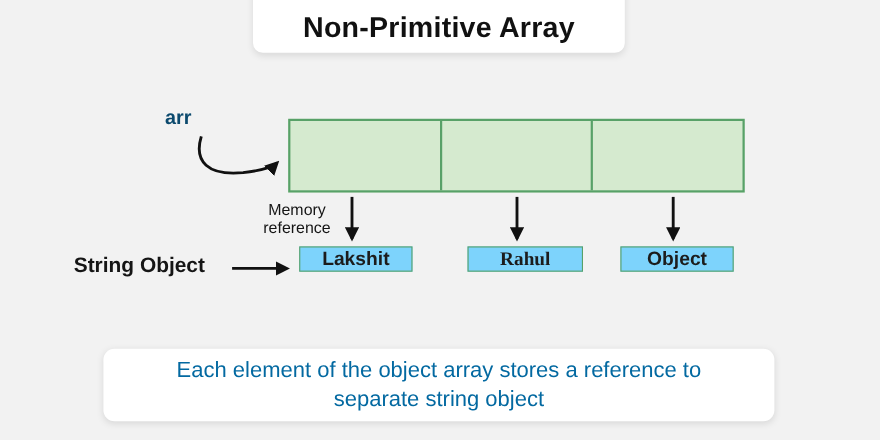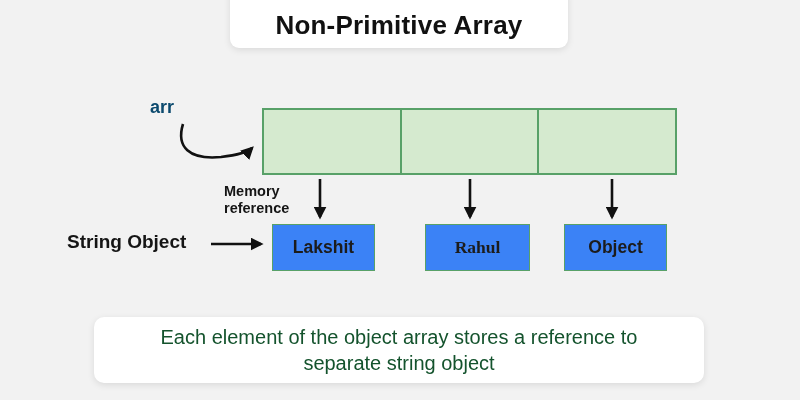--- a/index.html
+++ b/index.html
@@ -39,52 +39,52 @@
     position:absolute;left:262px;top:108px;width:415px;height:67px;
     background:#d5eacf;border:2px solid #58a168;
     box-sizing:border-box;display:flex;
   }
   .array-cell{flex:1;}
   .array-cell + .array-cell{border-left:2px solid #58a168;}
 
   
   .memref-label{
     position:absolute;left:224px;top:183px;width:92px;
-    font-size:14.5px;font-weight:bold;line-height:1.15;
-    text-align:left;white-space:pre-line;color:#151515;
+    font-size:14.5px;font-weight:normal;line-height:1.15;
+    text-align:center;white-space:pre-line;color:#151515;
   }
 
   
   .strobj-label{
     position:absolute;left:67px;top:231px;
     font-size:19px;font-weight:bold;color:#151515;
   }
 
   
   .name-box{
-    position:absolute;top:224px;height:47px;
-    background:#3b82f6;border:1.5px solid #58a168;
+    position:absolute;top:224px;height:23px;
+    background:#7dd3fc;border:1.5px solid #58a168;
     box-sizing:border-box;
     display:flex;align-items:center;justify-content:center;
     font-size:17.5px;font-weight:bold;color:#1c1c1c;
   }
   .name-box.b1{left:272px;width:103px;}
   .name-box.b2{left:425px;width:105px;font-family:Liberation Serif, serif;}
   .name-box.b3{left:564px;width:103px;}
 
   
   .caption-panel{
     position:absolute;left:94px;top:317px;width:610px;height:66px;
     background:#ffffff;border-radius:10px;
     box-shadow:0 2px 7px rgba(0,0,0,0.10);
     display:flex;align-items:center;justify-content:center;
   }
   .caption-text{
     font-size:20px;line-height:1.32;text-align:center;
-    white-space:pre-line;color:#14532d;
+    white-space:pre-line;color:#0369a1;
   }
 </style>
 </head>
 <body>
 
 <div class="stage">
 
   <div class="title-panel">
     <div class="title-text">Non-Primitive Array</div>
   </div>

